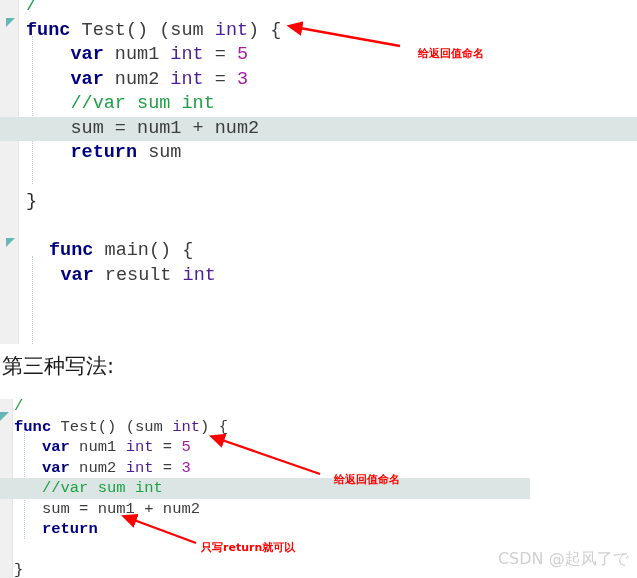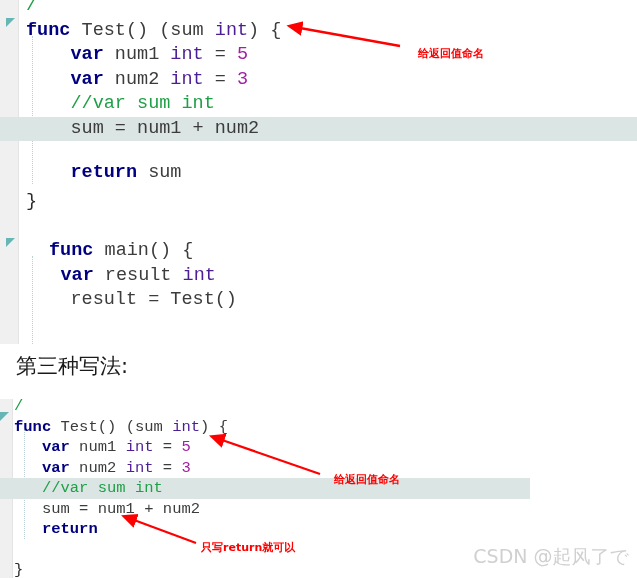--- a/index.html
+++ b/index.html
@@ -81,21 +81,21 @@
   
   #block2 {
     top: 399px;
     width: 637px;
     height: 179px;
   }
 
   
   .section-heading {
     position: absolute;
-    left: 16px;
+    left: 2px;
     top: 352px;
     font-family: "DejaVu Sans", "Liberation Sans", sans-serif;
     font-size: 21px;
     color: #1a1a1a;
     letter-spacing: 0px;
     white-space: pre;
   }
 
   
   .anno-svg {
@@ -115,48 +115,48 @@
     white-space: pre;
   }
 
   
   .watermark {
     position: absolute;
     right: 8px;
     bottom: 8px;
     color: #d0d0d0;
     font-family: "DejaVu Sans", "Liberation Sans", sans-serif;
-    font-size: 19px;
+    font-size: 16px;
     white-space: pre;
   }
 </style>
 </head>
 <body>
 
 <div class="code-block" id="block1">
   <div class="gutter"></div>
   <div class="gutter-line"></div>
   <div class="fold-marker" style="left:6px; top:18px;"></div>
   <div class="fold-marker" style="left:6px; top:238px;"></div>
   <div class="indent-guide" style="left:32px; top:36px; height:148px;"></div>
   <div class="indent-guide" style="left:32px; top:256px; height:88px;"></div>
   <div id="block1-lines">
       <div class="code-line" style="top: -6px; height: 24.5px; line-height: 24.5px; font-size: 18.5px; padding-left: 26px;"><span class="txt pln"></span><span class="txt cmt">/</span></div>
       <div class="code-line" style="top: 18.5px; height: 24.5px; line-height: 24.5px; font-size: 18.5px; padding-left: 26px;"><span class="txt pln"></span><span class="txt kw">func</span><span class="txt pln"> </span><span class="txt pln">Test() (</span><span class="txt pln">sum</span><span class="txt pln"> </span><span class="txt typ">int</span><span class="txt pln">) {</span></div>
       <div class="code-line" style="top: 43px; height: 24.5px; line-height: 24.5px; font-size: 18.5px; padding-left: 26px;"><span class="txt pln">    </span><span class="txt kw">var</span><span class="txt pln"> num1 </span><span class="txt typ">int</span><span class="txt pln"> = </span><span class="txt num">5</span></div>
       <div class="code-line" style="top: 67.5px; height: 24.5px; line-height: 24.5px; font-size: 18.5px; padding-left: 26px;"><span class="txt pln">    </span><span class="txt kw">var</span><span class="txt pln"> num2 </span><span class="txt typ">int</span><span class="txt pln"> = </span><span class="txt num">3</span></div>
       <div class="code-line" style="top: 92px; height: 24.5px; line-height: 24.5px; font-size: 18.5px; padding-left: 26px;"><span class="txt pln">    </span><span class="txt cmt">//var sum int</span></div>
       <div class="code-line hl" style="top: 116.5px; height: 24.5px; line-height: 24.5px; font-size: 18.5px; padding-left: 26px; right: 0px;"><span class="txt pln">    </span><span class="txt pln">sum = num1 + num2</span></div>
-      <div class="code-line" style="top: 141px; height: 24.5px; line-height: 24.5px; font-size: 18.5px; padding-left: 26px; margin-top: 20px;"><span class="txt pln">    </span><span class="txt kw">return</span><span class="txt pln"> sum</span></div>
+      <div class="code-line" style="top: 141px; height: 24.5px; line-height: 24.5px; font-size: 18.5px; padding-left: 26px;"><span class="txt pln">    </span><span class="txt kw">return</span><span class="txt pln"> sum</span></div>
       <div class="code-line" style="top: 165.5px; height: 24.5px; line-height: 24.5px; font-size: 18.5px; padding-left: 26px;"><span class="txt pln"></span></div>
       <div class="code-line" style="top: 190px; height: 24.5px; line-height: 24.5px; font-size: 18.5px; padding-left: 26px;"><span class="txt pln"></span><span class="txt brc">}</span></div>
       <div class="code-line" style="top: 214.5px; height: 24.5px; line-height: 24.5px; font-size: 18.5px; padding-left: 26px;"><span class="txt pln"></span></div>
       <div class="code-line" style="top: 239px; height: 24.5px; line-height: 24.5px; font-size: 18.5px; padding-left: 26px; margin-left: 23px;"><span class="txt pln"></span><span class="txt kw">func</span><span class="txt pln"> main() {</span></div>
       <div class="code-line" style="top: 263.5px; height: 24.5px; line-height: 24.5px; font-size: 18.5px; padding-left: 16px;"><span class="txt pln">    </span><span class="txt kw">var</span><span class="txt pln"> result </span><span class="txt typ">int</span></div>
-      <div class="code-line" style="top: 288px; height: 24.5px; line-height: 24.5px; font-size: 18.5px; padding-left: 26px;"><span class="txt pln">    </span><span class="txt pln">result = Test()</span></div>
+      <div class="code-line" style="top: 288px; height: 24.5px; line-height: 24.5px; font-size: 18.5px; padding-left: 26px;"><span class="txt pln">    </span></div>
       <div class="code-line" style="top: 312.5px; height: 24.5px; line-height: 24.5px; font-size: 18.5px; padding-left: 26px;"><span class="txt pln">    </span></div>
     </div>
 </div>
 
 <div class="section-heading">第三种写法:</div>
 
 <div class="code-block" id="block2">
   <div class="gutter" style="width:12px;"></div>
   <div class="gutter-line" style="left:12px;"></div>
   <div class="fold-marker" style="left:0px; top:13px;"></div>

